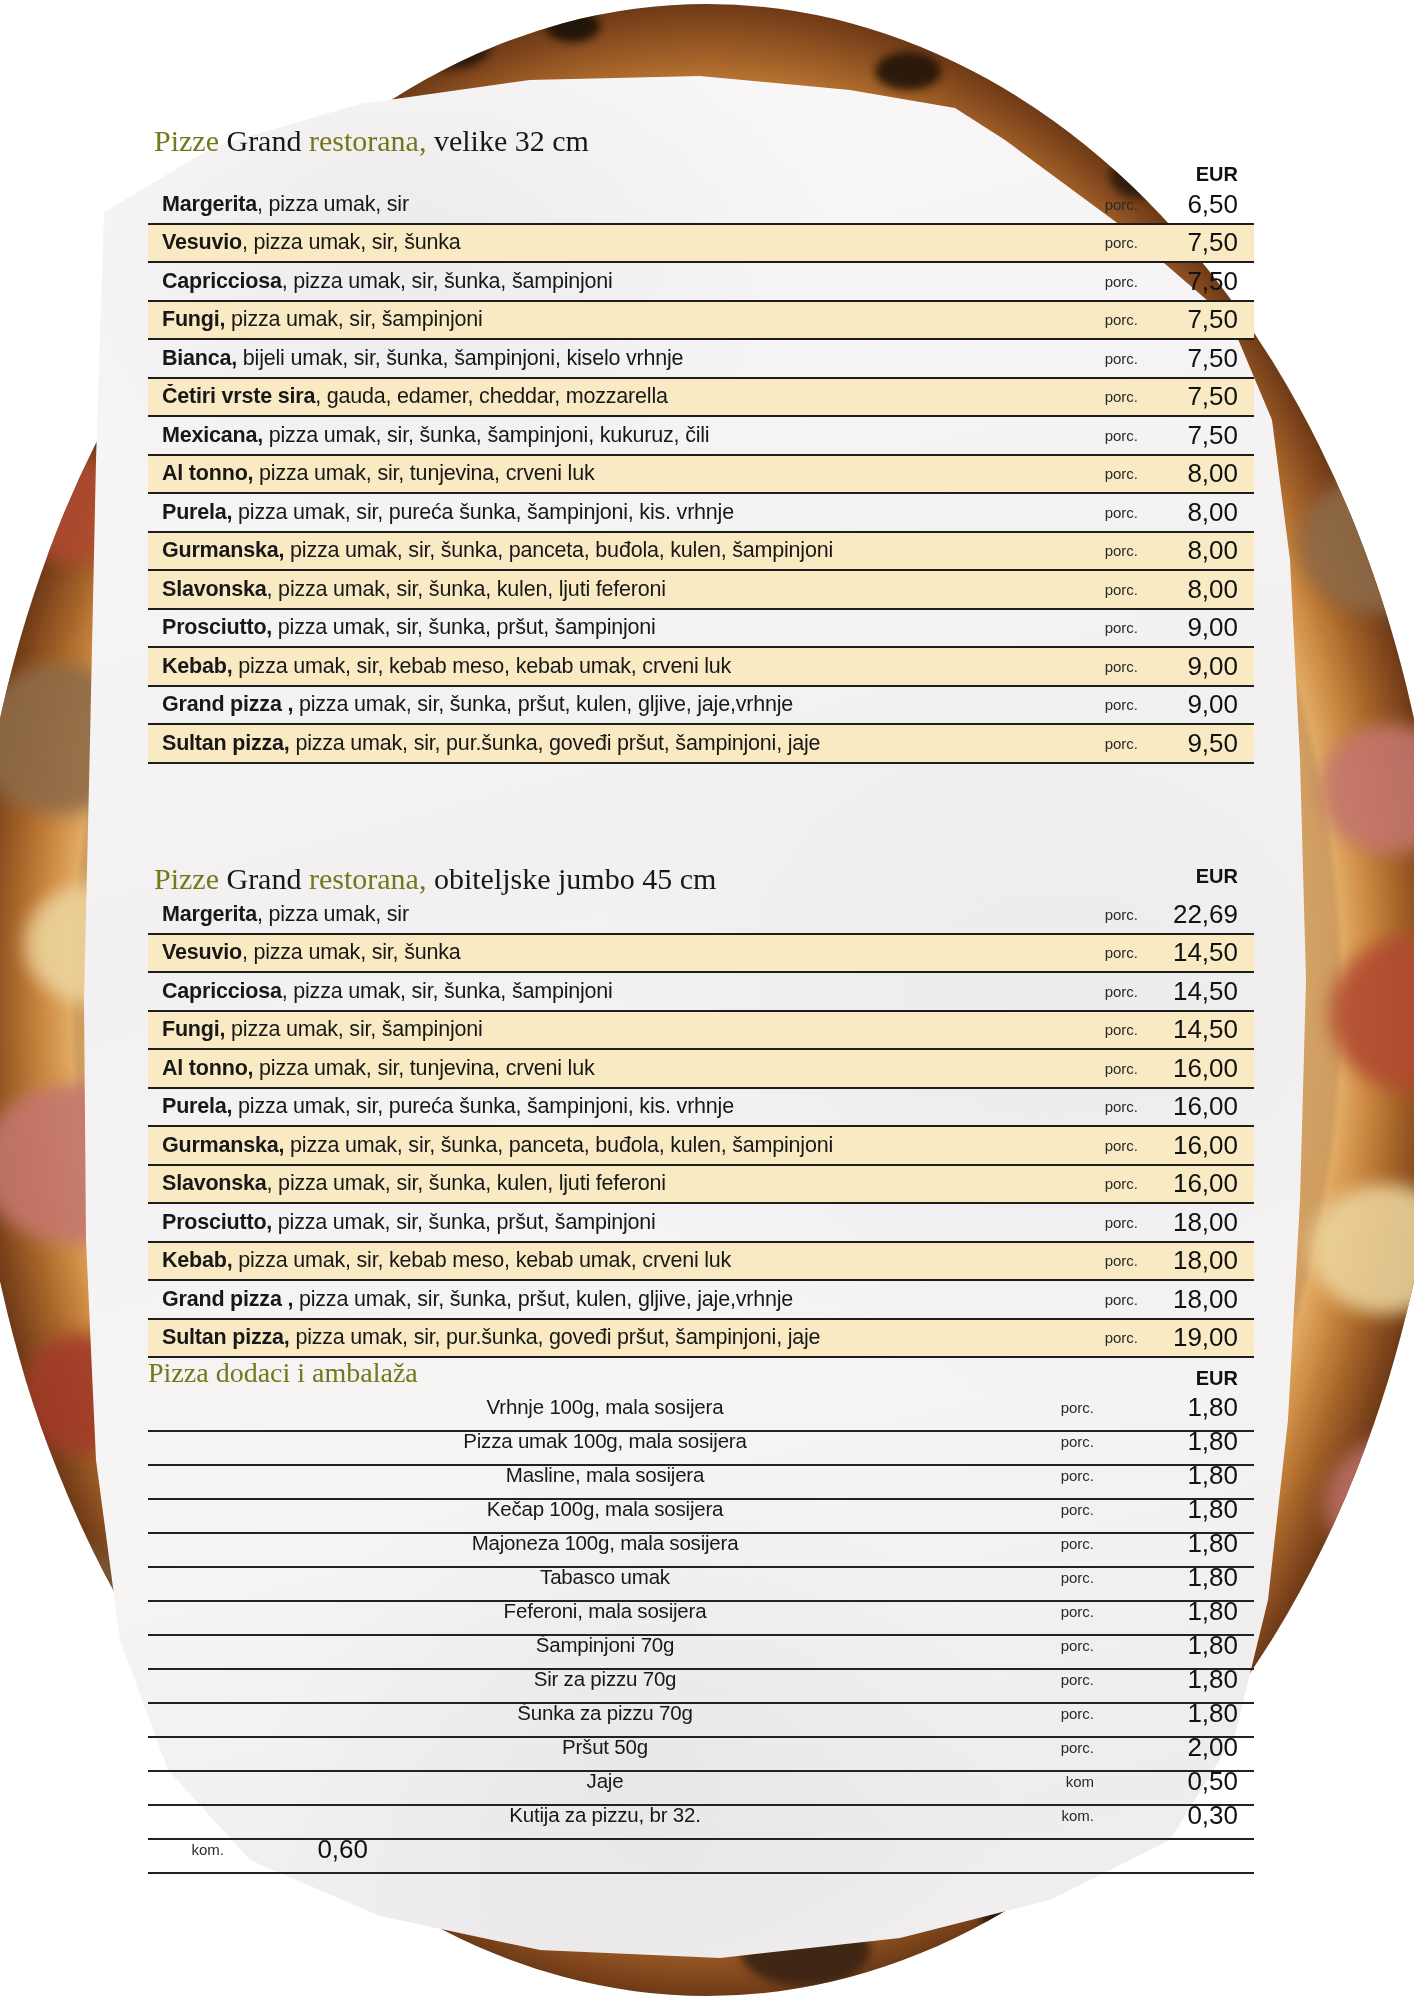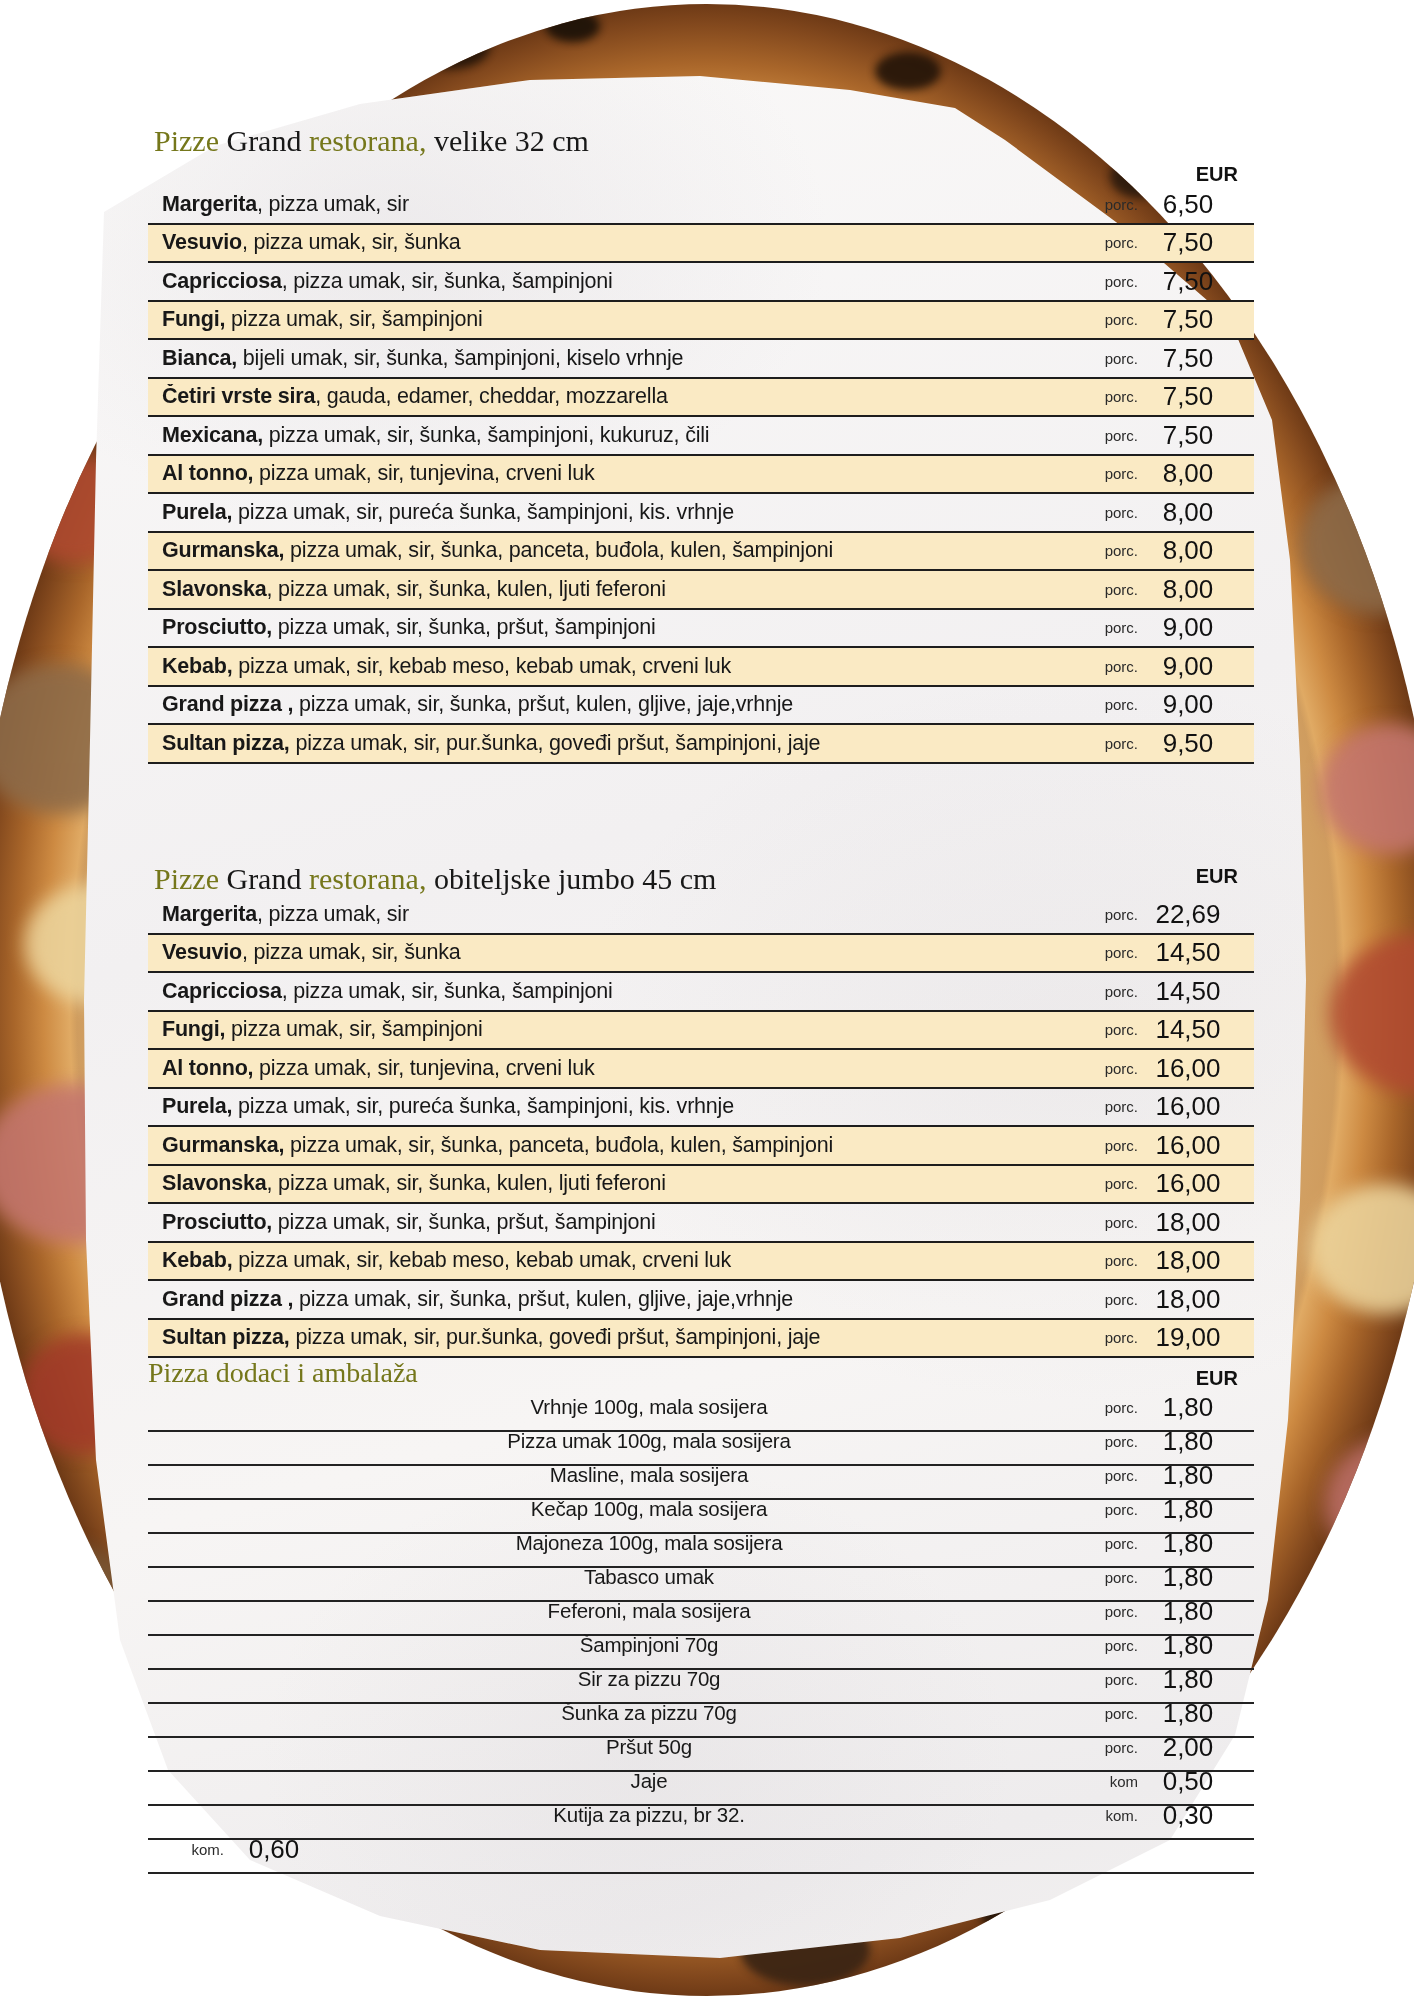--- a/index.html
+++ b/index.html
@@ -54,25 +54,25 @@
   }
   .menu-table{width:100%;}
   .menu-table .row{
     display:flex;align-items:center;height:38.5px;border-bottom:2.5px solid var(--line);
     padding:0 16px 0 14px;
   }
   .menu-table .row.hl{background:var(--hl);}
   .item-text{flex:1;white-space:nowrap;overflow:hidden;font-size:21.5px;letter-spacing:-0.2px;}
   .item-text b{font-weight:700;}
   .unit{width:62px;text-align:right;font-size:15px;color:#2a2a2a;flex:none;}
-  .price{width:100px;text-align:center;font-size:26px;color:#111;flex:none;}
+  .price{width:100px;text-align:right;font-size:26px;color:#111;flex:none;}
   
   .extras .row{
     display:flex;align-items:center;height:34px;border-bottom:2px solid #222;
-    padding:0 16px 14px 14px;background:transparent;
+    padding:0 16px 14px 14px;background:transparent;gap:44px;
   }
   .extras .label{flex:1;text-align:center;font-size:20.5px;letter-spacing:-0.2px;padding-left:60px;}
   .sec3-head{display:flex;align-items:flex-end;}
   .sec3-head .sec-title{flex:1;}
   .sec3-head .unit-header{width:200px;}
 </style>
 </head>
 <body>
 
 <div class="pizza">

